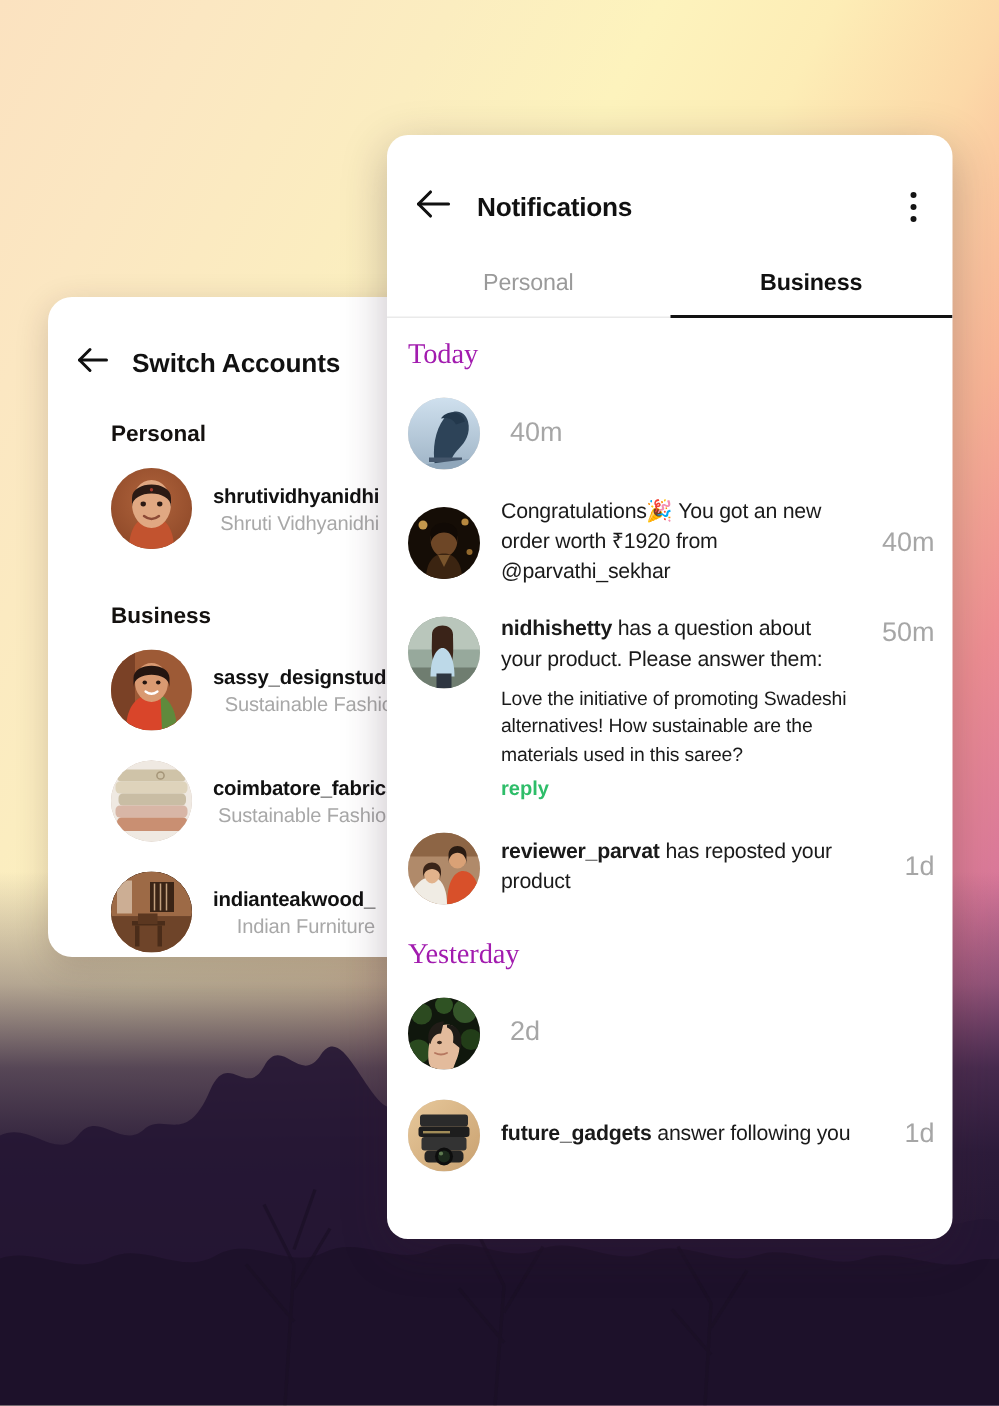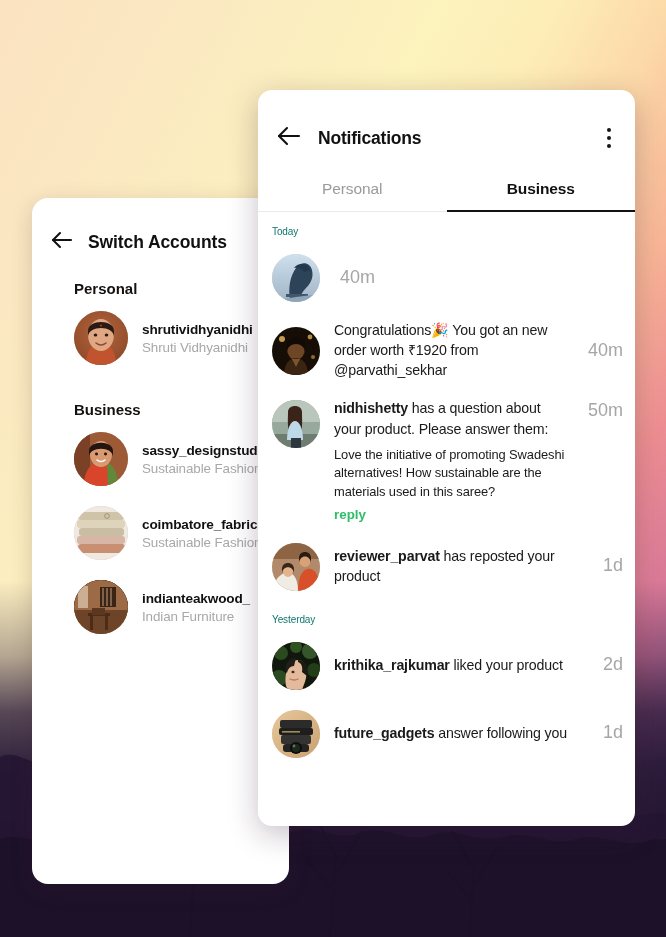--- a/index.html
+++ b/index.html
@@ -48,21 +48,21 @@
     overflow: hidden;
   }
   #trees svg { display: block; width: 100%; height: 100%; }
 
   
   #switch-accounts-panel {
     position: absolute;
     left: 32px;
     top: 198px;
     width: 257px;
-    height: 686px;
+    height: 440px;
     background: #ffffff;
     border-radius: 16px;
     box-shadow: 0 6px 22px rgba(60,30,40,0.20);
     overflow: hidden;
   }
   .sa-header {
     display: flex;
     align-items: center;
     gap: 14px;
     padding: 32px 0 0 18px;
@@ -87,21 +87,21 @@
     padding: 10px 0 10px 42px;
   }
   .sa-avatar {
     width: 54px; height: 54px;
     border-radius: 50%;
     flex: 0 0 54px;
     overflow: hidden;
     background: #cdbcae;
   }
   .sa-avatar svg { display: block; width: 100%; height: 100%; }
-  .sa-text { min-width: 0; }
+  .sa-text { min-width: 0; text-align: right; }
   .sa-username {
     font-size: 13.6px;
     font-weight: bold;
     color: #111;
     white-space: nowrap;
     letter-spacing: -0.15px;
   }
   .sa-sub {
     font-size: 13.4px;
     color: #a8a8a8;
@@ -181,24 +181,25 @@
     left: 50%;
     right: 0;
   }
 
   .nt-body {
     flex: 1;
     overflow: hidden;
     padding-bottom: 10px;
   }
   .nt-daylabel {
-    font-size: 10px;
-    color: #0f766e;
+    font-size: 19px;
+    color: #a21caf;
     padding: 14px 0 6px 14px;
     letter-spacing: -0.1px;
+    font-family: Liberation Serif, serif;
   }
 
   .nt-row {
     display: flex;
     align-items: flex-start;
     padding: 9px 12px 9px 14px;
     gap: 14px;
   }
   .nt-row.centered { align-items: center; }
   .nt-avatar {
@@ -502,25 +503,20 @@
           <circle cx="42" cy="28" r="7" fill="#223d18"></circle>
           <circle cx="7" cy="36" r="8" fill="#2a4a1f"></circle>
           <circle cx="24" cy="5" r="6" fill="#2f5223"></circle>
           <path d="M14,44 C12,30 17,18 26,18 C33,18 36,26 34,36 C33,41 31,44 30,48 L16,48 Z" fill="#e3bb9c"></path>
           <path d="M26,18 C34,18 37,26 35,34 L30,30 C31,24 29,21 26,20 Z" fill="#1d1a16"></path>
           <path d="M14,30 C12,22 17,16 24,16 L22,24 C18,24 16,27 15,31 Z" fill="#221d18"></path>
           <ellipse cx="21" cy="30" rx="1.6" ry="1.2" fill="#3b2a20"></ellipse>
           <path d="M18,37 Q22,39 26,37" stroke="#b5775f" stroke-width="1.3" fill="none" stroke-linecap="round"></path>
         </svg>
       </div>
-      <div class="nt-content">
-        <div class="nt-text">
-          <b>krithika_rajkumar</b><span> liked your product</span>
-        </div>
-      </div>
       <div class="nt-time">2d</div>
     </div>
 
     <div class="nt-row centered">
       <div class="nt-avatar">
         <svg viewBox="0 0 48 48">
           <defs>
             <linearGradient id="wood" x1="0" y1="0" x2="1" y2="1">
               <stop offset="0%" stop-color="#e7c89b"></stop>
                 <stop offset="100%" stop-color="#c9a170"></stop>

